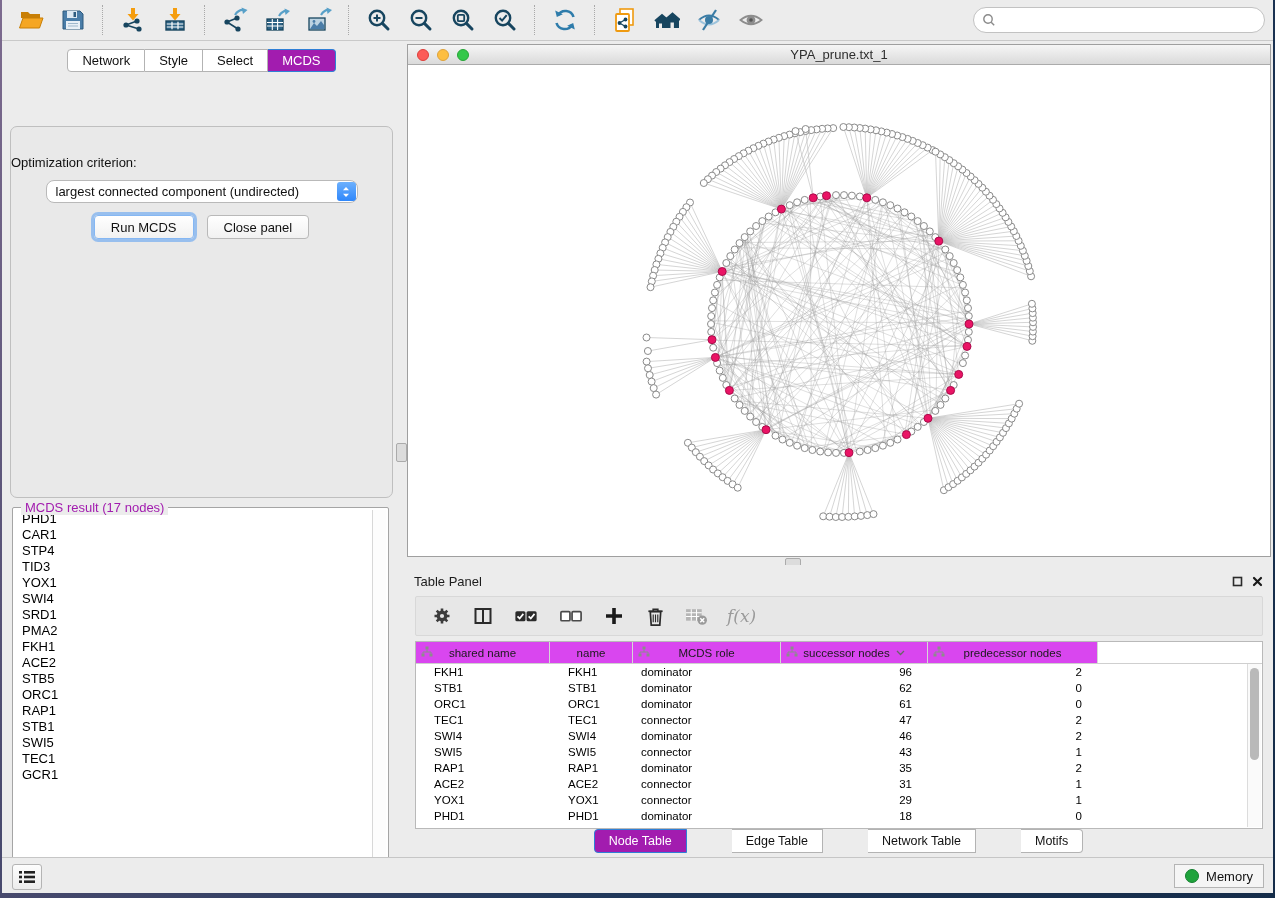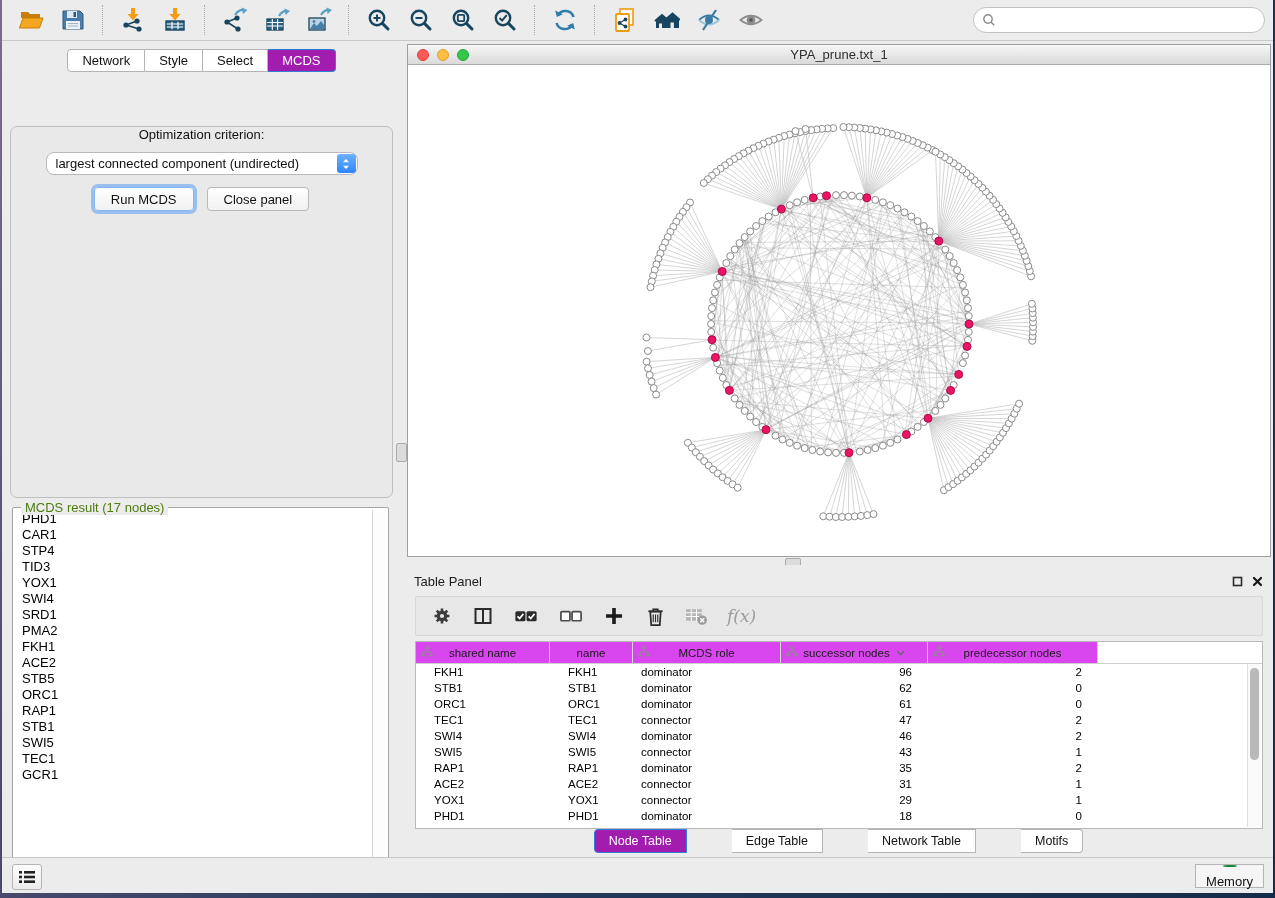--- a/index.html
+++ b/index.html
@@ -28,33 +28,33 @@
   .ph-icons{display:flex;gap:9px;align-items:center;}
   .ph-icons svg{display:block;}
   .seg{display:flex;margin:8px auto 0 auto;width:fit-content;position:relative;z-index:3;}
   .seg-btn{height:21px;line-height:21px;padding:0 14px;font-size:13px;background:#fff;color:#111;
     border:1px solid #b3b3b3;border-left:none;cursor:default;}
   .seg-btn:first-child{border-left:1px solid #b3b3b3;border-radius:4px 0 0 4px;}
   .seg-btn:last-child{border-radius:0 4px 4px 0;}
   .seg-btn.active{background:#a21caf;color:#fff;border-color:#2f7fd6;}
   .opt-box{position:absolute;left:8px;right:8px;top:85px;height:370px;background:#e9e9e9;
     border:1px solid #bfbfbf;border-radius:7px;z-index:1;}
-  .opt-label{text-align:center;font-size:13px;color:#111;}
+  .opt-label{text-align:left;margin-top:28px;font-size:13px;color:#111;}
   .mac-select{width:312px;height:23px;margin:10px auto 0 auto;background:#fff;border:1px solid #b9b9b9;
     border-radius:8px;display:flex;align-items:center;position:relative;box-sizing:border-box;}
   .mac-select .sel-text{flex:1;font-size:13px;padding-left:9px;color:#111;white-space:nowrap;overflow:hidden;}
   .mac-select .stepper{width:19px;height:19px;margin-right:1px;background:linear-gradient(#6cb0fd,#2f87fb);
     border-radius:3px;display:flex;align-items:center;justify-content:center;}
   .btn-row{display:flex;justify-content:center;gap:13px;margin-top:12px;}
   .mac-btn{height:24px;padding:0 16px;font:13px "Liberation Sans",sans-serif;background:linear-gradient(#ffffff,#f1f1f1);
     border:1px solid #b9b9b9;border-radius:4px;color:#111;}
   .mac-btn.focused{box-shadow:0 0 0 3px rgba(86,157,243,.55);border-color:#85b7f3;}
   .result-group{position:absolute;left:10px;right:12px;top:466px;height:372px;border:1px solid #a5a5a5;
     border-radius:2px;background:#fff;}
-  .result-legend{position:absolute;top:-8px;left:8px;background:#ececec;padding:0 4px;font-size:13px;color:#4d7c0f;z-index:2;}
+  .result-legend{position:absolute;top:-8px;left:8px;background:#ececec;padding:0 4px;font-size:13px;color:#a21caf;z-index:2;}
   .result-list{position:absolute;left:2px;top:3px;bottom:2px;right:16px;overflow:hidden;}
   .result-item{font-size:13px;line-height:16px;padding-left:7px;color:#000;}
   .result-scroll{position:absolute;top:2px;bottom:2px;right:2px;width:13px;background:#fdfdfd;border-left:1px solid #d8d8d8;}
 
   
   .vsplit{position:absolute;left:399px;top:41px;width:6px;bottom:36px;background:#ececec;}
   .vsplit .grip{position:absolute;left:-5px;top:402px;width:9px;height:17px;background:#dcdcdc;
     border:1px solid #ababab;border-radius:2px;}
 
   
@@ -96,21 +96,21 @@
   .tscroll{position:absolute;top:22px;right:1px;width:13px;bottom:1px;background:#fafafa;border-left:1px solid #dcdcdc;}
   .tscroll .thumb{position:absolute;top:4px;left:1.5px;width:9px;height:92px;background:#b9b9b9;border-radius:5px;}
   .seg.bottom{position:absolute;left:0;right:0;bottom:4px;margin:0 auto;gap:45px;}
   .seg.bottom .seg-btn{font-size:12.5px;height:22px;line-height:22px;}
 
   
   .statusbar{position:absolute;left:0;bottom:0;width:100%;height:36px;background:#ececec;border-top:1px solid #c6c6c6;box-sizing:border-box;}
   .status-btn{position:absolute;left:10px;top:6px;width:28px;height:24px;background:linear-gradient(#fdfdfd,#ececec);
     border:1px solid #b4b4b4;border-radius:3px;display:flex;align-items:center;justify-content:center;}
   .mem-btn{position:absolute;right:9px;top:6px;height:24px;padding:0 10px;background:#f5f5f5;border:1px solid #b4b4b4;
-    display:flex;align-items:center;gap:7px;font-size:13px;color:#111;box-sizing:border-box;flex-direction:column;}
+    display:flex;align-items:center;gap:7px;font-size:13px;color:#111;box-sizing:border-box;}
   .mem-btn .dot{width:12px;height:12px;border-radius:50%;background:#1fa33c;border:1px solid #158030;}
 </style>
 </head>
 <body>
 
 <div class="app">
 
   <div class="toolbar">
     <div class="tb-icon">
       <svg viewBox="0 0 26 26">

